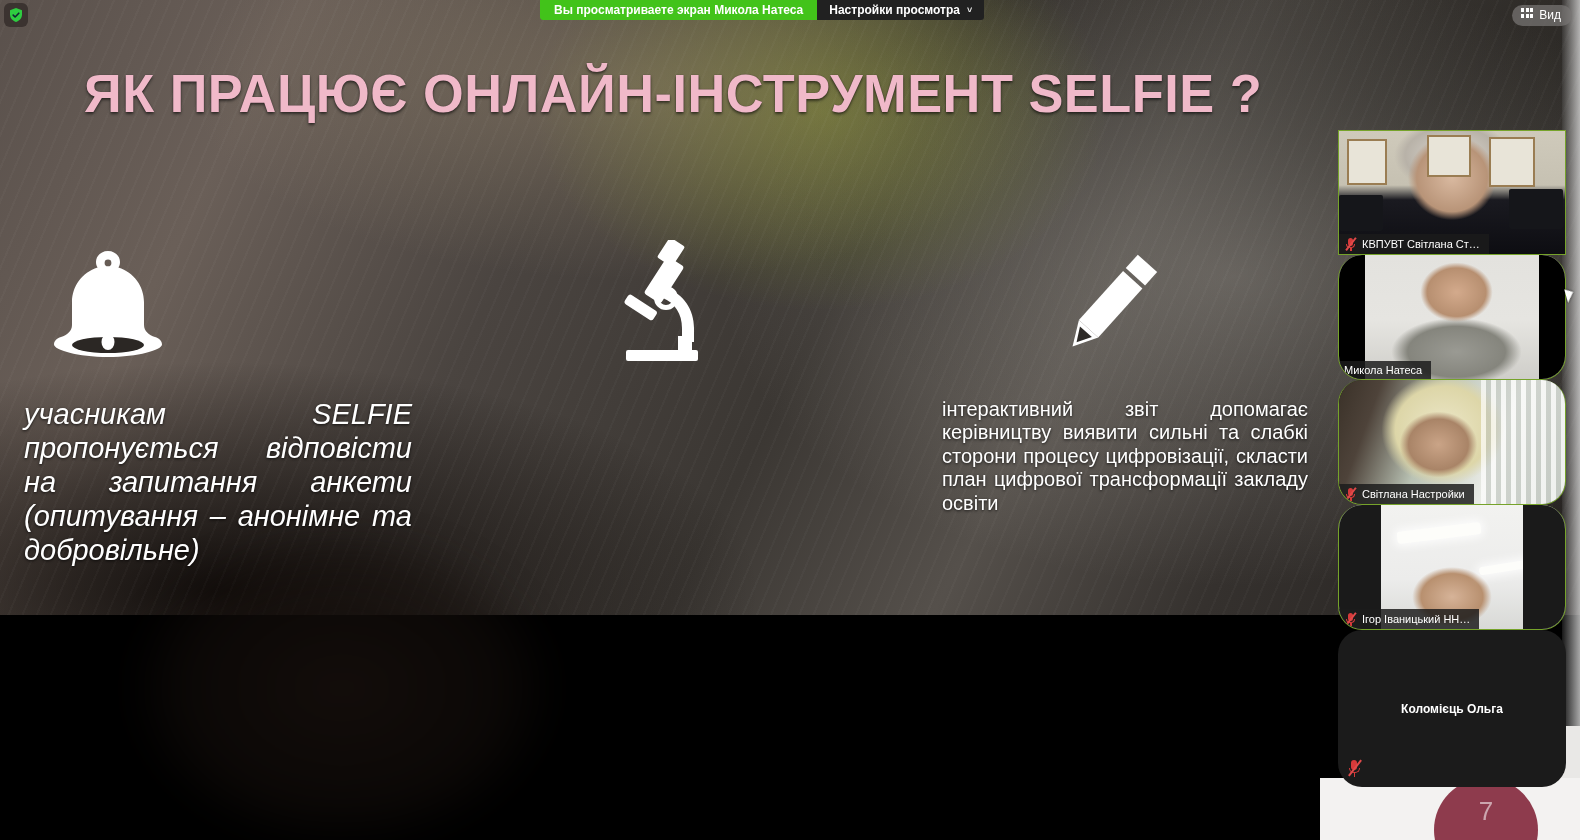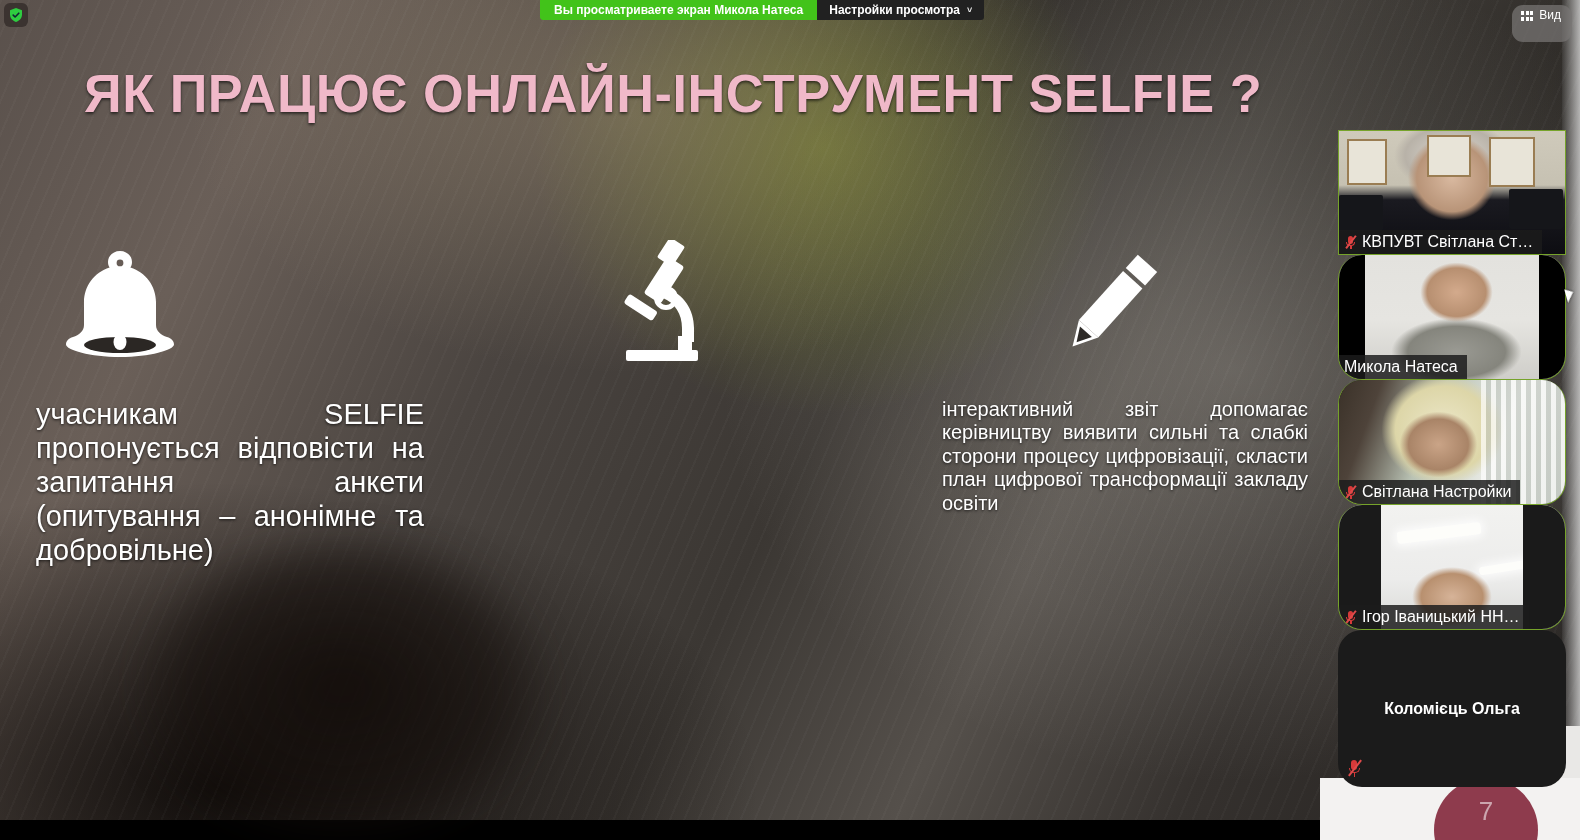--- a/index.html
+++ b/index.html
@@ -3,21 +3,21 @@
 <meta charset="utf-8">
 <style>
   * { margin:0; padding:0; box-sizing:border-box; }
   html,body { width:1580px; height:840px; overflow:hidden; background:#000; }
   body { font-family:"Liberation Sans", sans-serif; }
 
   #root { position:relative; width:1580px; height:840px; overflow:hidden; }
 
   
   .share-area {
-    position:absolute; left:0; top:0; width:1580px; height:820px;
+    position:absolute; left:0; top:0; width:1580px; height:615px;
     background:
       radial-gradient(ellipse 55% 60% at 14% 96%, rgba(12,8,6,.92) 0%, rgba(12,8,6,0) 62%),
       radial-gradient(ellipse 40% 45% at 40% 14%, rgba(168,150,120,.40) 0%, rgba(120,100,70,0) 70%),
       radial-gradient(ellipse 28% 50% at 52% 18%, rgba(150,170,40,.45) 0%, rgba(120,140,30,0) 65%),
       radial-gradient(ellipse 45% 70% at 78% 45%, rgba(190,185,178,.34) 0%, rgba(150,145,140,0) 72%),
       radial-gradient(ellipse 60% 90% at 90% 20%, rgba(40,38,34,.65) 0%, rgba(40,38,34,0) 70%),
       linear-gradient(118deg, #5a514c 0%, #6a5f58 16%, #4a4440 34%, #3b3733 52%, #55504b 66%, #35312e 80%, #24211f 100%);
   }
   
   .share-area::before{
@@ -37,21 +37,21 @@
   .slide-title {
     position:absolute; left:84px; top:62px; width:1200px;
     font-size:54px; font-weight:bold; letter-spacing:.5px;
     color:#f0b9c9; white-space:nowrap;
     transform:scaleX(.97); transform-origin:left center;
     text-shadow:0 2px 3px rgba(0,0,0,.55), 0 0 1px rgba(0,0,0,.6);
   }
 
   .cols { position:absolute; left:0; top:215px; width:1330px; height:520px; }
   .col { position:absolute; top:0; }
-  .col-1 { left:36px;  width:388px; }
+  .col-1 { left:24px;  width:388px;font-style:italic; }
   .col-2 { left:456px; width:430px; }
   .col-3 { left:942px; width:366px; }
 
   .col-icon { height:150px; display:flex; align-items:flex-end; }
   .col-1 .col-icon { justify-content:flex-start; padding-left:30px; }
   .col-2 .col-icon { justify-content:flex-start; padding-left:148px; }
   .col-3 .col-icon { justify-content:flex-start; padding-left:110px; }
 
   .col-text {
     margin-top:33px;
@@ -81,22 +81,22 @@
   .view-settings {
     background:#212121; color:#ffffff; font-size:12px; font-weight:bold;
     padding:0 12px; display:flex; align-items:center; gap:7px; white-space:nowrap;
     border-bottom-right-radius:3px;
   }
   .chev { font-size:9px; opacity:.95; }
 
   .view-btn {
     position:absolute; right:8px; top:5px; z-index:30;
     background:rgba(120,118,116,.72); color:#fff;
-    border-radius:11px; padding:3px 11px 20px 9px;
-    font-size:12px; display:flex; align-items:flex-end; gap:6px;
+    border-radius:11px; padding:3px 11px 4px 9px;
+    font-size:12px; display:flex; align-items:flex-start; gap:6px;
   }
   .grid-ico { display:inline-block; width:12px; height:11px; position:relative; }
   .grid-ico i {
     position:absolute; width:3px; height:4px; background:#fff; display:block;
   }
   .grid-ico i:nth-child(1){ left:0; top:0; }
   .grid-ico i:nth-child(2){ left:4.5px; top:0; }
   .grid-ico i:nth-child(3){ left:9px; top:0; }
   .grid-ico i:nth-child(4){ left:0; top:6px; }
   .grid-ico i:nth-child(5){ left:4.5px; top:6px; }
@@ -108,25 +108,25 @@
   }
   .tile {
     position:relative; width:228px; height:125px; background:#111;
     border:1.5px solid #76a32a; overflow:hidden;
   }
   .tile + .tile { border-top:none;border-radius:24px; }
   .tile.no-video { height:157px; border:none; background:#1b1b1b; display:flex; align-items:center; justify-content:center; }
 
   .tile-name {
     position:absolute; left:0; bottom:0; z-index:4;
-    background:rgba(28,28,28,.84); color:#fff; font-size:16px;
+    background:rgba(28,28,28,.84); color:#fff; font-size:11px;
     padding:3px 9px 3px 5px; display:flex; align-items:center; gap:5px;
     white-space:nowrap; max-width:205px; overflow:hidden;
   }
-  .tile.no-video .center-name { color:#fff; font-size:16px; font-weight:bold; }
+  .tile.no-video .center-name { color:#fff; font-size:12px; font-weight:bold; }
   .mute-ico { display:inline-block; width:13px; height:14px; position:relative; flex:none; }
   .mute-ico .body { position:absolute; left:4px; top:1px; width:5px; height:8px; background:#d63a3a; border-radius:3px; }
   .mute-ico .arc { position:absolute; left:2px; top:7px; width:9px; height:4px; border:1.6px solid #d63a3a; border-top:none; border-radius:0 0 6px 6px; }
   .mute-ico .stem { position:absolute; left:6px; top:10.5px; width:1.6px; height:3px; background:#d63a3a; }
   .mute-ico .slash { position:absolute; left:6px; top:-1px; width:1.8px; height:16px; background:#e04a4a; transform:rotate(38deg); transform-origin:center; }
   .mute-ico.bl { position:absolute; left:8px; bottom:10px; width:17px; height:18px; }
   .mute-ico.bl .body{ left:5px; top:1px; width:6px; height:10px; }
   .mute-ico.bl .arc{ left:3px; top:9px; width:11px; height:5px; }
   .mute-ico.bl .stem{ left:7.5px; top:13.5px; height:4px; }
   .mute-ico.bl .slash{ left:7.5px; top:-1px; height:20px; }

